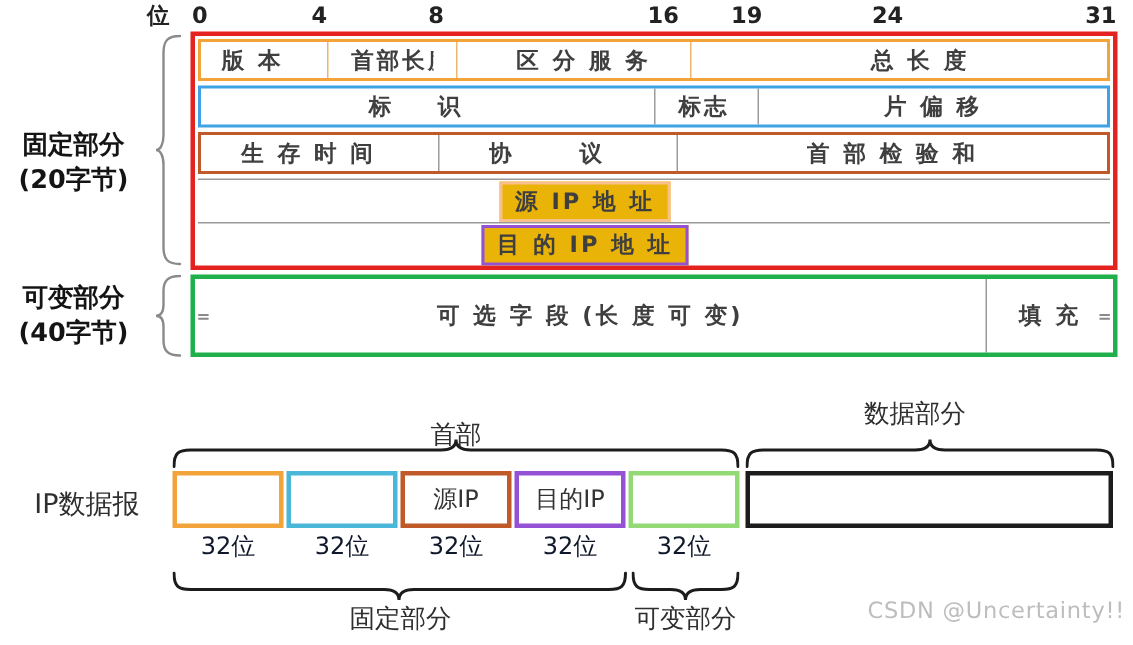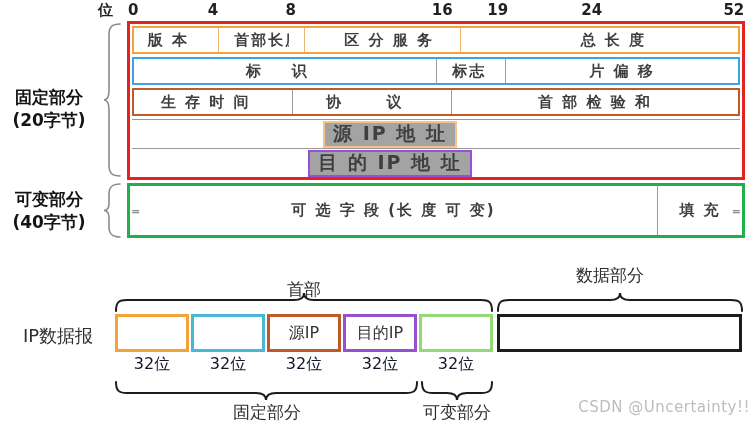--- a/index.html
+++ b/index.html
@@ -30,22 +30,22 @@
     font-size:15px; font-weight:bold; letter-spacing:2px; white-space:pre;
     box-sizing:border-box; color:#3f3f3f; overflow:hidden;
   }
   .hcell + .hcell { border-left:1px solid #9c9c9c; }
   .row1 .hcell + .hcell { border-left-color:#edb56d;padding-left:28px; }
   .w125 { width:12.5%; } .w25 { width:25%; } .w50 { width:50%; }
   .w094 { width:9.375%;padding-left:12px; } .w406 { width:40.625%; }
   .row-plain { flex:1; border-top:1px solid #999; display:flex; align-items:center; justify-content:center; }
   .tag {
     display:flex; align-items:center; justify-content:center; height:23px; padding:0 8px;
-    font-size:19px; font-weight:bold; letter-spacing:2px; white-space:pre;
-    border-width:2px; border-style:solid; transform:translateX(-46px); background:#a3a3a3;
+    font-size:15px; font-weight:bold; letter-spacing:2px; white-space:pre;
+    border-width:2px; border-style:solid; transform:translateX(-46px); background:#eab308;
   }
   .tag-src { border-color:#f7c08c; }
   .tag-dst { border-color:#9551d4; }
 
   
   .green-block {
     position:absolute; left:127px; top:183px; width:618px; height:55px;
     border:3px solid #1faf4b; box-sizing:border-box; display:flex;
   }
   .opt-cell { flex:1; display:flex; align-items:center; justify-content:center;
@@ -94,21 +94,21 @@
 <div class="stage">
 
   <span class="bit-label">位</span>
   <div class="ruler">
     <span class="tick" style="left:1%">0</span>
     <span class="tick" style="left:13.9%">4</span>
     <span class="tick" style="left:26.5%">8</span>
     <span class="tick" style="left:51%">16</span>
     <span class="tick" style="left:60%">19</span>
     <span class="tick" style="left:75.2%">24</span>
-    <span class="tick" style="left:98.2%">52</span>
+    <span class="tick" style="left:98.2%">31</span>
   </div>
 
   <div class="fixed-block">
     <div class="hrow row-bordered row1">
       <div class="hcell w125">版 本</div>
       <div class="hcell w125">首部长度</div>
       <div class="hcell w25">区 分 服 务</div>
       <div class="hcell w50">总 长 度</div>
     </div>
     <div class="hrow row-bordered row2">

